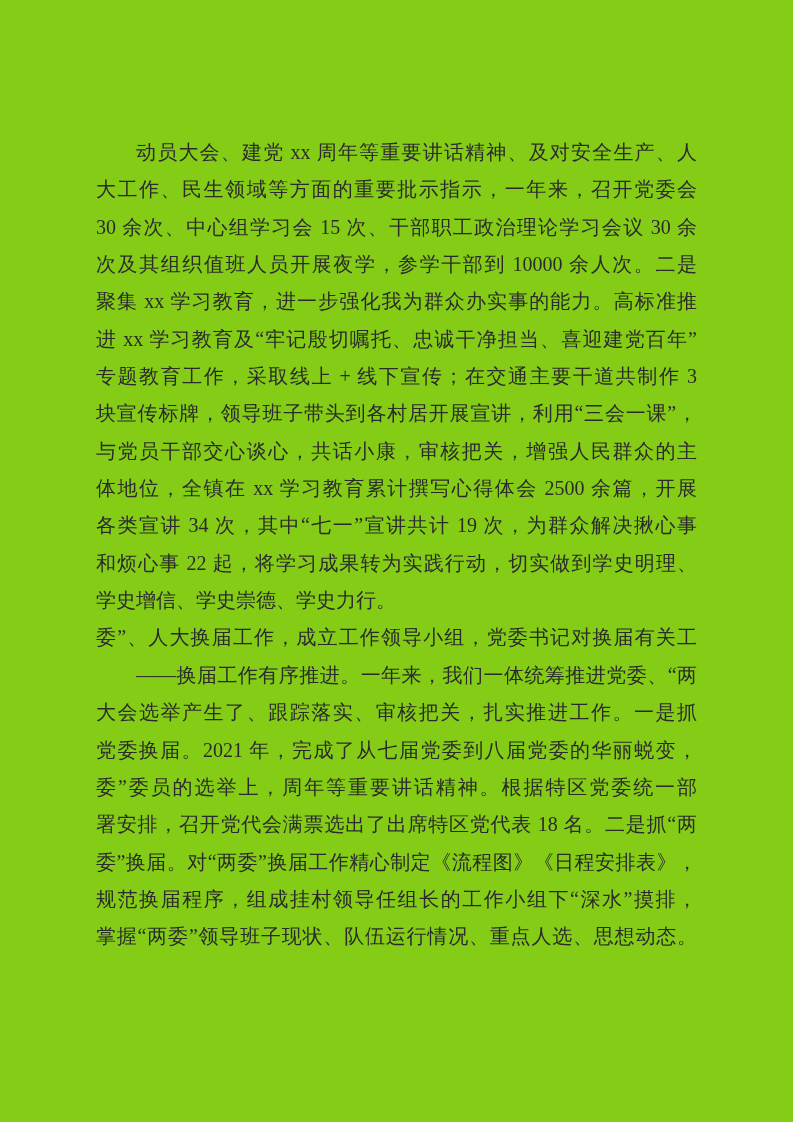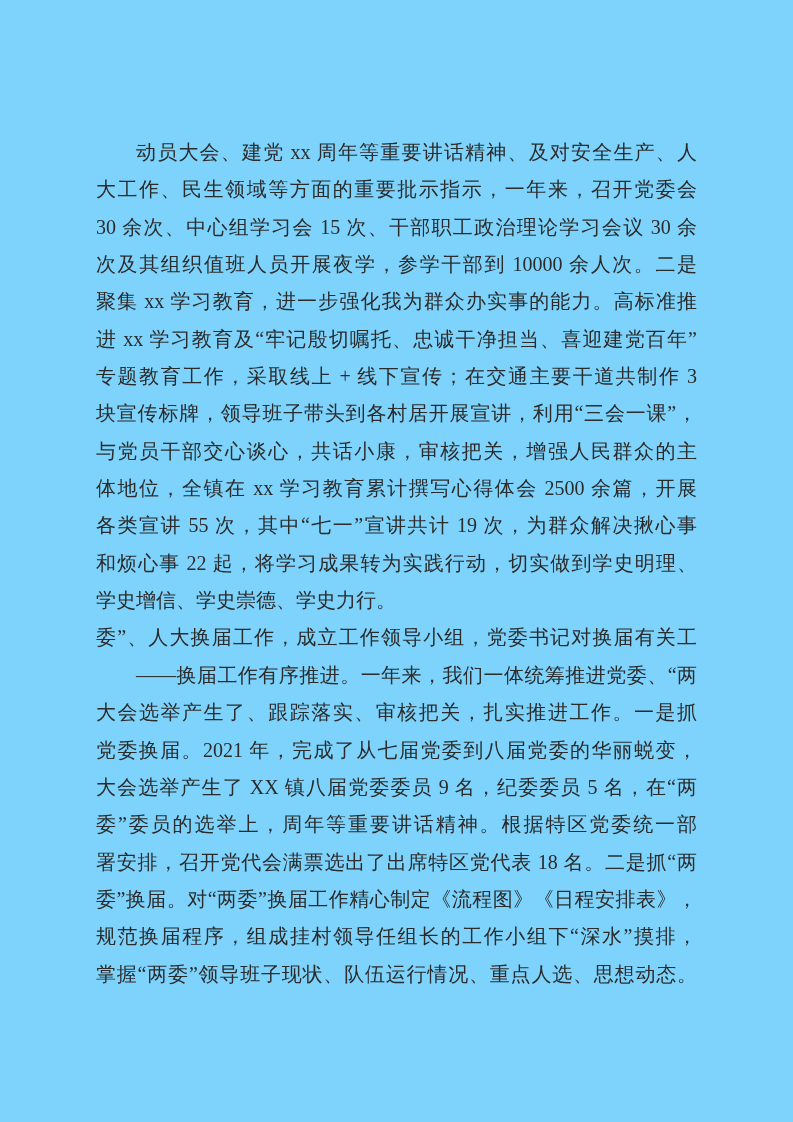--- a/index.html
+++ b/index.html
@@ -4,21 +4,21 @@
 <style>
   html, body {
     margin: 0;
     padding: 0;
     background: #ffffff;
   }
   .page {
     position: relative;
     width: 793px;
     height: 1122px;
-    background: #7dd3fc;
+    background: #84cc16;
     overflow: hidden;
     font-family: "Liberation Serif", "DejaVu Serif", serif;
   }
   .text-block {
     position: absolute;
     left: 96px;
     top: 134px;
     width: 601px;
     color: #2b2b2b;
   }
@@ -52,31 +52,30 @@
       <div class="line indent">动员大会、建党 xx 周年等重要讲话精神、及对安全生产、人</div>
       <div class="line">大工作、民生领域等方面的重要批示指示，一年来，召开党委会</div>
       <div class="line">30 余次、中心组学习会 15 次、干部职工政治理论学习会议 30 余</div>
       <div class="line">次及其组织值班人员开展夜学，参学干部到 10000 余人次。二是</div>
       <div class="line">聚集 xx 学习教育，进一步强化我为群众办实事的能力。高标准推</div>
       <div class="line">进 xx 学习教育及“牢记殷切嘱托、忠诚干净担当、喜迎建党百年”</div>
       <div class="line">专题教育工作，采取线上 + 线下宣传；在交通主要干道共制作 3</div>
       <div class="line">块宣传标牌，领导班子带头到各村居开展宣讲，利用“三会一课”，</div>
       <div class="line">与党员干部交心谈心，共话小康，审核把关，增强人民群众的主</div>
       <div class="line">体地位，全镇在 xx 学习教育累计撰写心得体会 2500 余篇，开展</div>
-      <div class="line">各类宣讲 55 次，其中“七一”宣讲共计 19 次，为群众解决揪心事</div>
+      <div class="line">各类宣讲 34 次，其中“七一”宣讲共计 19 次，为群众解决揪心事</div>
       <div class="line">和烦心事 22 起，将学习成果转为实践行动，切实做到学史明理、</div>
       <div class="line para-end">学史增信、学史崇德、学史力行。</div>
     </div>
 
     <div class="para">
       <div class="line">委”、人大换届工作，成立工作领导小组，党委书记对换届有关工</div>
       <div class="line indent">——换届工作有序推进。一年来，我们一体统筹推进党委、“两</div>
       <div class="line">大会选举产生了、跟踪落实、审核把关，扎实推进工作。一是抓</div>
       <div class="line">党委换届。2021 年，完成了从七届党委到八届党委的华丽蜕变，</div>
-      <div class="line">大会选举产生了 XX 镇八届党委委员 9 名，纪委委员 5 名，在“两</div>
       <div class="line">委”委员的选举上，周年等重要讲话精神。根据特区党委统一部</div>
       <div class="line">署安排，召开党代会满票选出了出席特区党代表 18 名。二是抓“两</div>
       <div class="line">委”换届。对“两委”换届工作精心制定《流程图》《日程安排表》，</div>
       <div class="line">规范换届程序，组成挂村领导任组长的工作小组下“深水”摸排，</div>
       <div class="line">掌握“两委”领导班子现状、队伍运行情况、重点人选、思想动态。</div>
     </div>
 
   </div>
 </div>
 

